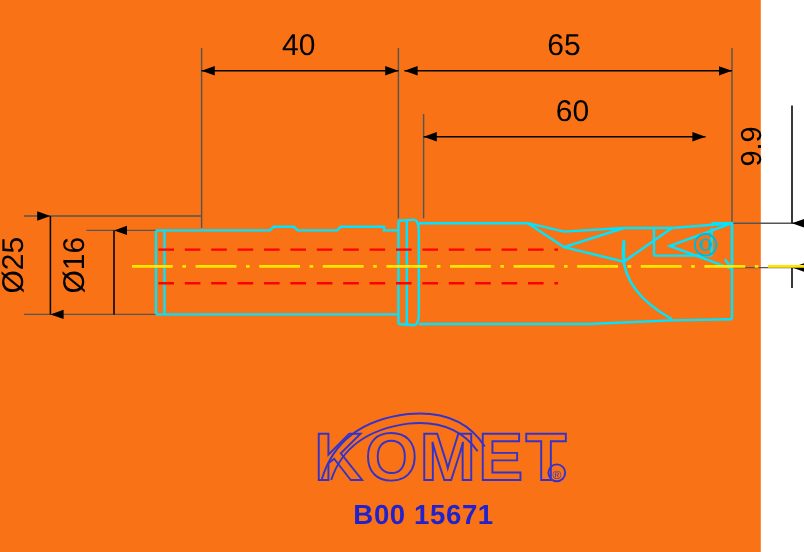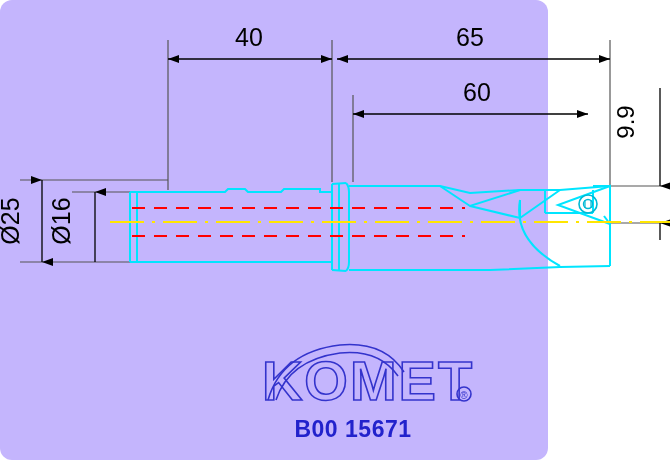--- a/index.html
+++ b/index.html
@@ -1,18 +1,18 @@
 <!DOCTYPE html>
 <html><head>
 <meta charset="utf-8">
 <style>
   html,body{margin:0;padding:0;background:#ffffff;}
   body{width:670px;height:460px;overflow:hidden;
        font-family:"Liberation Sans",sans-serif;}
-  #stage{position:relative;width:548px;height:460px;background:#c4b5fd;border-radius:12px;}
+  #stage{position:relative;width:634px;height:460px;background:#f97316;}
   svg{display:block;}
   .dimtext{font-family:"Liberation Sans",sans-serif;font-size:25px;fill:#000;
            text-anchor:middle;dominant-baseline:alphabetic;}
   .dimtext-small{font-family:"Liberation Sans",sans-serif;font-size:24px;fill:#000;
            text-anchor:middle;}
   .partno{font-family:"Liberation Sans",sans-serif;font-size:23px;fill:#2222cc;
           text-anchor:middle;font-weight:bold;letter-spacing:0.5px;}
   .logotext{font-family:"Liberation Sans",sans-serif;font-size:56px;
             fill:none;stroke:#3333cc;stroke-width:1.6;
             text-anchor:middle;font-weight:bold;letter-spacing:2px;}

